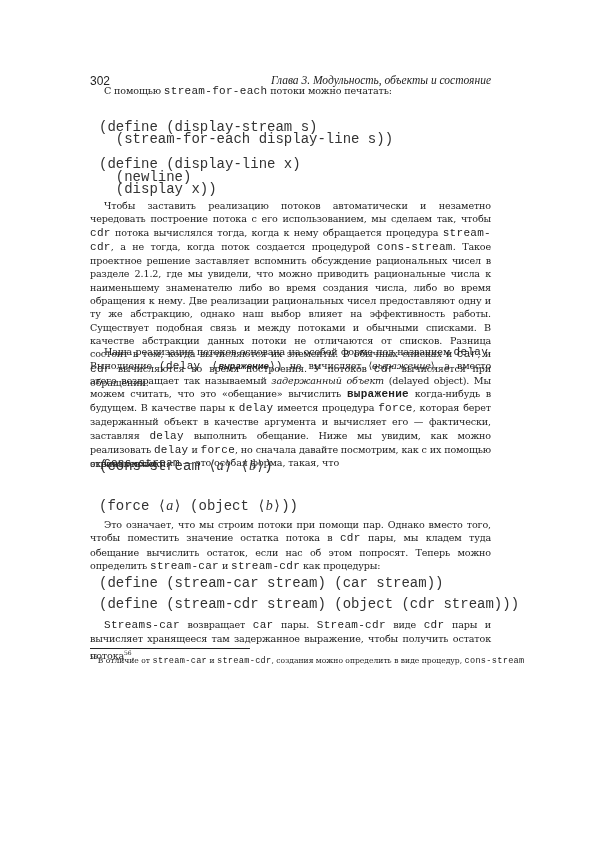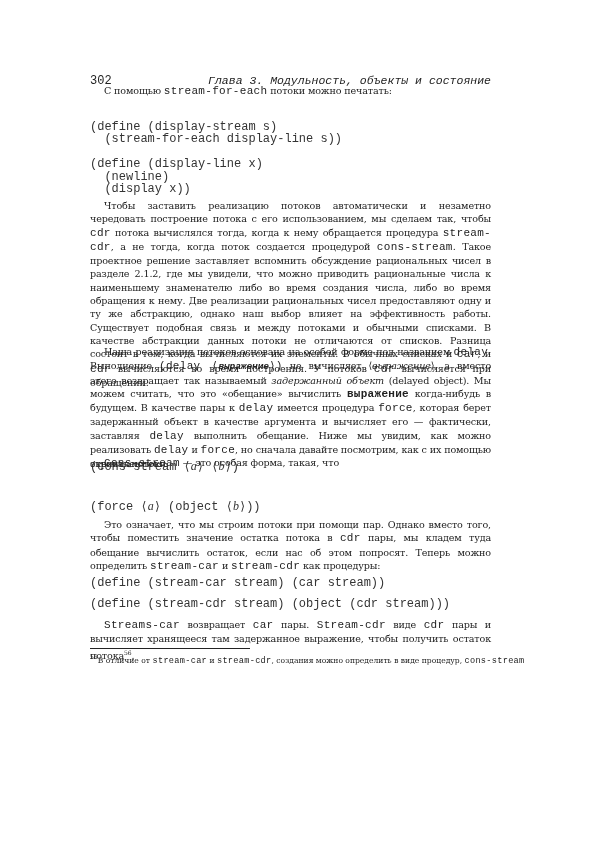--- a/index.html
+++ b/index.html
@@ -1,27 +1,27 @@
 <!DOCTYPE html>
 <html><head>
   <meta charset="utf-8">
   <style>
     html, body { margin: 0; padding: 0; background: #ffffff; }
     body { width: 600px; height: 850px; position: relative; overflow: hidden;
            font-family: "DejaVu Serif", "Liberation Serif", serif; color: #222; }
     .page { position: absolute; left: 90px; top: 0; width: 401px; }
     .hdr { position: absolute; top: 74px; left: 0; width: 401px; height: 14px; font-size: 10.5px; }
-    .hdr .num { position: absolute; left: 0; top: 0; font-family: Liberation Mono, monospace; font-size: 12px; }
-    .hdr .title { position: absolute; right: 0; top: 0; font-style: italic; font-family: Liberation Mono, monospace; font-size: 11.5px; }
+    .hdr .num { position: absolute; left: 0; top: 0; font-family: Liberation Sans, sans-serif; font-size: 12px; }
+    .hdr .title { position: absolute; right: 0; top: 0; font-style: italic; font-family: Liberation Serif, serif; font-size: 11.5px; }
     .p { position: absolute; left: 0; width: 401px; font-size: 9.6px; line-height: 13.3px;
          text-align: justify; text-align-last: left; font-family: "DejaVu Serif", serif; letter-spacing: -0.15px; }
     .ind { text-indent: 14px; }
     .tt { font-family: "Liberation Mono", "DejaVu Sans Mono", monospace; font-size: 11px; letter-spacing: 0.3px; }
-    .code { position: absolute; left: 0; font-family: "Liberation Mono", "DejaVu Sans Mono", monospace;
-            font-size: 12px; line-height: 12.4px; white-space: pre; color: #333; }
+    .code { position: absolute; left: 9px; font-family: "Liberation Mono", "DejaVu Sans Mono", monospace;
+            font-size: 14px; line-height: 12.4px; white-space: pre; color: #333; }
     .it { font-style: italic; }
     .itb { font-style: italic; font-family: "Liberation Mono", monospace; font-weight: bold; }
     .b { font-weight: bold; }
     .rule { position: absolute; left: 0; top: 648px; width: 160px; height: 1px; background: #222; }
     .fn { position: absolute; left: 0; top: 651px; width: 401px; font-size: 7.6px; line-height: 11px; white-space: nowrap; }
     .fn sup, .p sup { font-size: 6px; vertical-align: 4px; }
     .fn .tt { font-size: 8.6px; }
   </style>
 </head>
 <body>

